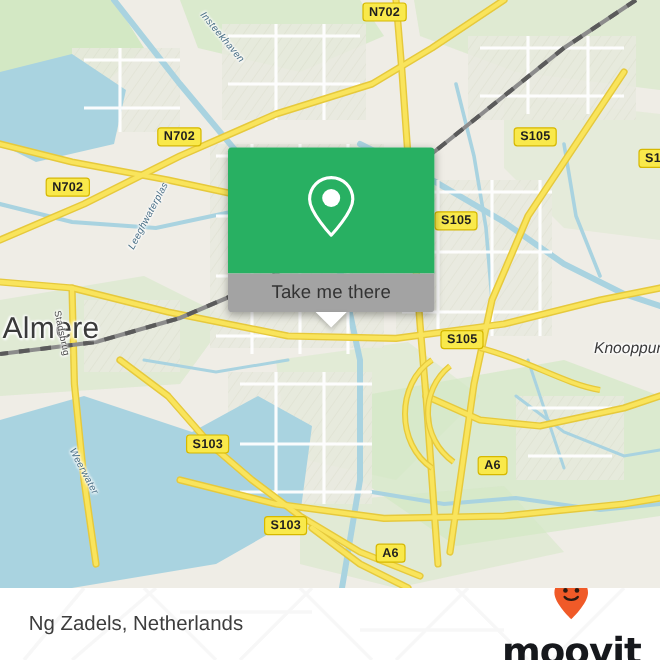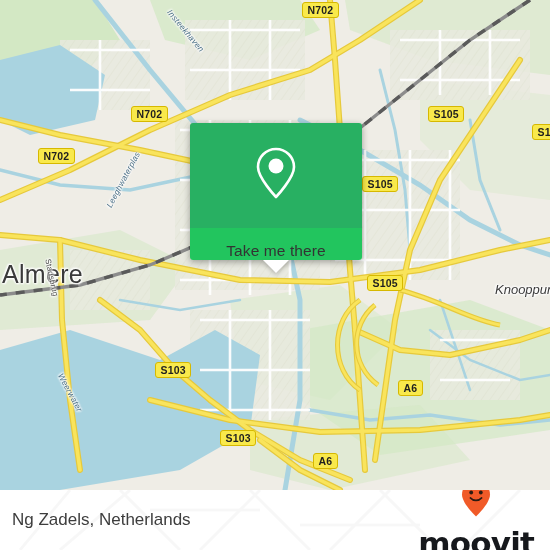--- a/index.html
+++ b/index.html
@@ -69,23 +69,23 @@
   .popup-head {
     position: relative;
     height: 105px; width: 172px;
     background: #28b062;
     border-radius: 3px 3px 0 0;
     display: flex; align-items: center; justify-content: center;
   }
   .popup-foot {
     position: relative;
     height: 32px; width: 172px;
-    background: #22c55e;
+    background: #a3a3a3;
     border-radius: 0 0 3px 3px;
-    display: flex; align-items: flex-end; justify-content: center;
+    display: flex; align-items: center; justify-content: center;
   }
   .popup-foot-label {
     font-size: 15.5px; color: #333333; letter-spacing: .1px;
     font-family: "Liberation Sans", sans-serif;
   }
   .popup-tail {
     position: absolute; left: 50%; top: 137px;
     transform: translateX(-50%);
     width: 0; height: 0;
     border-left: 13px solid transparent;
@@ -95,21 +95,21 @@
   }
 
   
   .bottom-bar {
     position: absolute; left: 0; top: 490px; width: 550px; height: 60px;
     background: #ffffff;
     overflow: hidden;
   }
   .bottom-watermark { position: absolute; left: 0; top: 0; width: 550px; height: 60px; opacity: .5; }
   .place-title {
-    position: absolute; left: 12px; top: 50%; transform: translateY(-50%);
+    position: absolute; left: 24px; top: 50%; transform: translateY(-50%);
     font-size: 17px; color: #3d3d3d; white-space: nowrap;
     font-family: "Liberation Sans", sans-serif;
   }
   .brand {
     position: absolute; right: 16px; top: 50%; transform: translateY(-50%);
     display: flex; align-items: center; gap: 3px; flex-direction: column;
   }
   .brand-word {
     font-size: 31px; color: #16181c; font-weight: bold; letter-spacing: -.8px;
     font-family: "DejaVu Sans", sans-serif;

